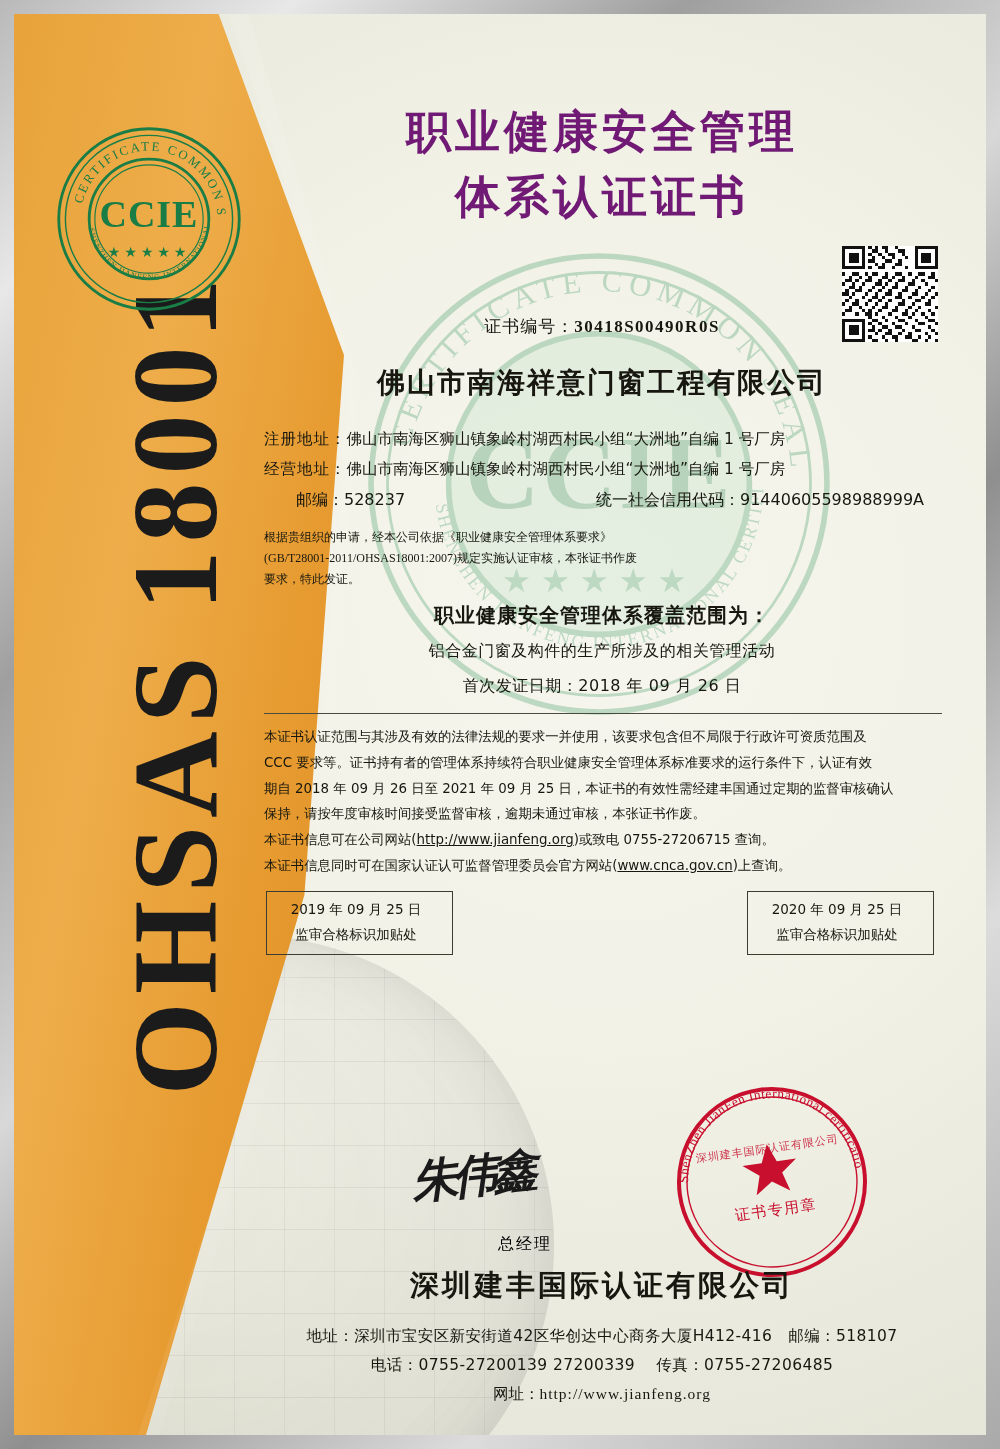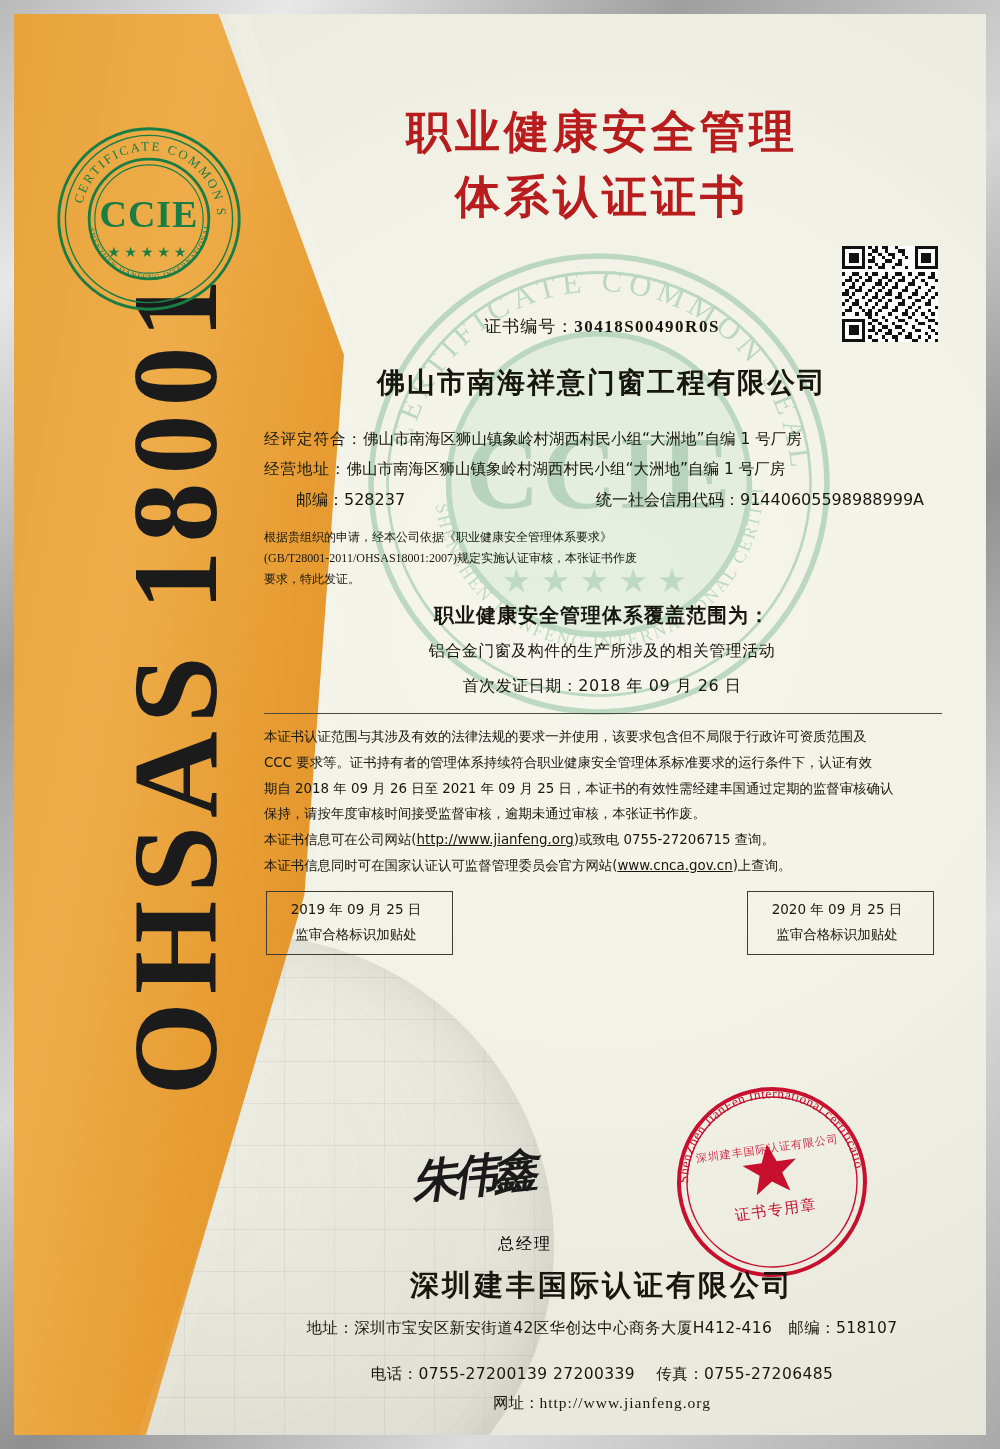--- a/index.html
+++ b/index.html
@@ -117,21 +117,21 @@
     color: #17170f;
   }
   .cert-title {
     font-family: "DejaVu Sans", sans-serif;
     font-size: 45px;
     font-weight: 700;
     letter-spacing: 4px;
     text-align: center;
     line-height: 1.32;
     margin: 28px 0 0 0;
-    color: #b91c1c;
+    color: #701a75;
   }
   .qr {
     position: absolute;
     right: 14px;
     top: 172px;
     width: 96px;
     height: 96px;
   }
   .cert-no {
     margin-top: 88px;
@@ -284,26 +284,26 @@
     text-align: center;
     color: #17170f;
   }
   .footer-org {
     font-family: "DejaVu Sans", sans-serif;
     font-size: 29px;
     font-weight: 700;
     letter-spacing: 3px;
   }
   .footer-line {
-    margin-top: 12px;
+    margin-top: 20px;
     font-family: "DejaVu Sans", sans-serif;
     font-size: 15.5px;
     letter-spacing: .4px;
   }
-  .footer-line.tel { margin-top: 25px; }
+  .footer-line.tel { margin-top: 8px; }
   .footer-web {
     margin-top: 8px;
     font-family: "DejaVu Sans", sans-serif;
     font-size: 15.5px;
   }
   .footer-web .url {
     font-family: "Liberation Serif", serif;
     letter-spacing: 1px;
   }
 </style>
@@ -571,21 +571,21 @@
       </div>
 
       <div class="cert-no">
         <span>证书编号：</span><span class="num">30418S00490R0S</span>
       </div>
 
       <div class="company">佛山市南海祥意门窗工程有限公司</div>
 
       <div class="addr-block">
         <div class="addr-row">
-          <span class="lbl">经评定符合：</span><span>佛山市南海区狮山镇象岭村湖西村民小组“大洲地”自编 1 号厂房</span>
+          <span class="lbl">注册地址：</span><span>佛山市南海区狮山镇象岭村湖西村民小组“大洲地”自编 1 号厂房</span>
         </div>
         <div class="addr-row">
           <span class="lbl">经营地址：</span><span>佛山市南海区狮山镇象岭村湖西村民小组“大洲地”自编 1 号厂房</span>
         </div>
       </div>
 
       <div class="meta-row">
         <div class="left">
           <span>邮编：</span><span>528237</span>
         </div>

